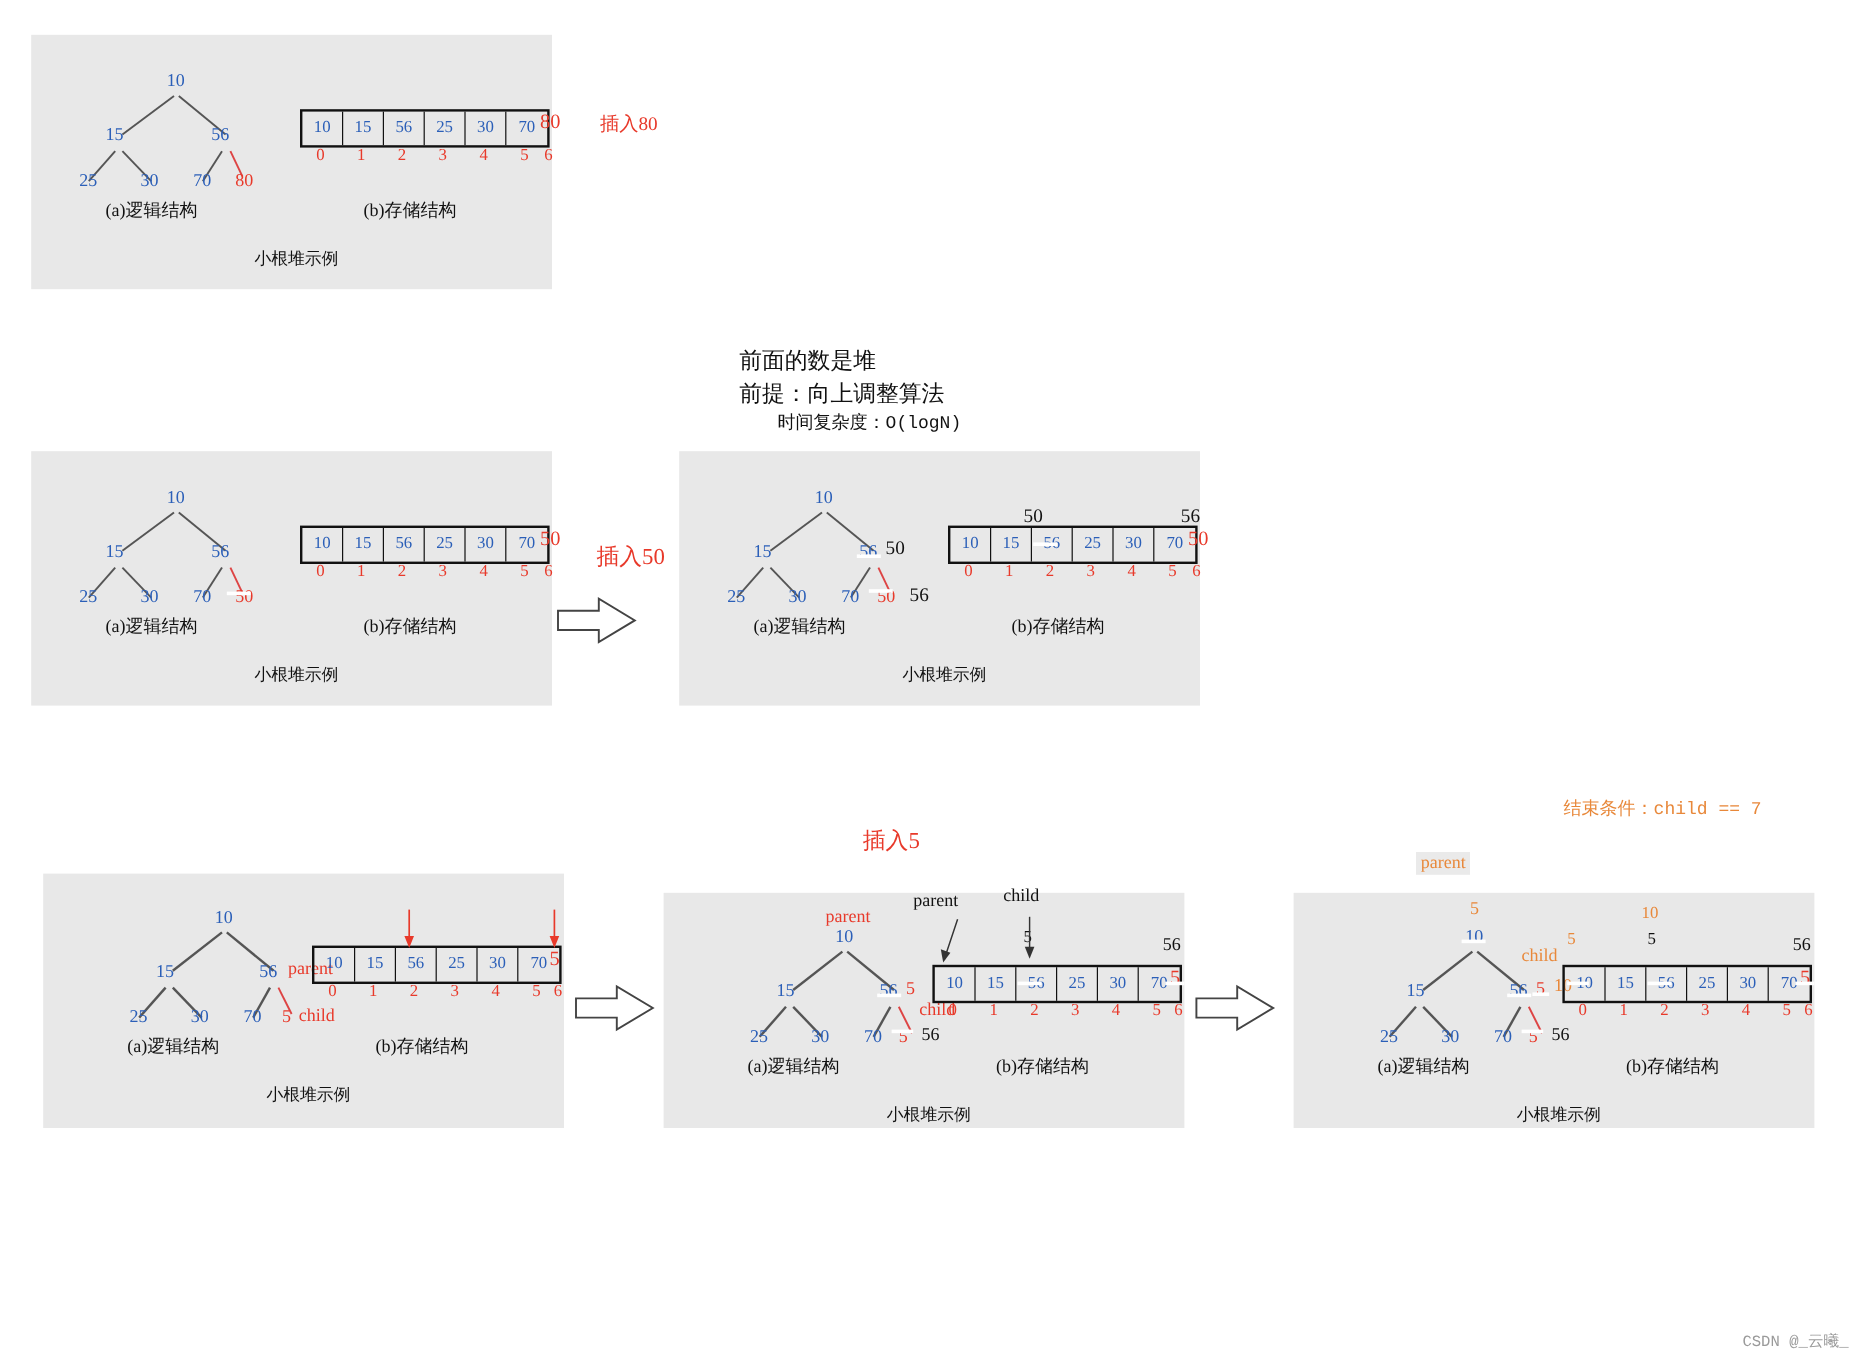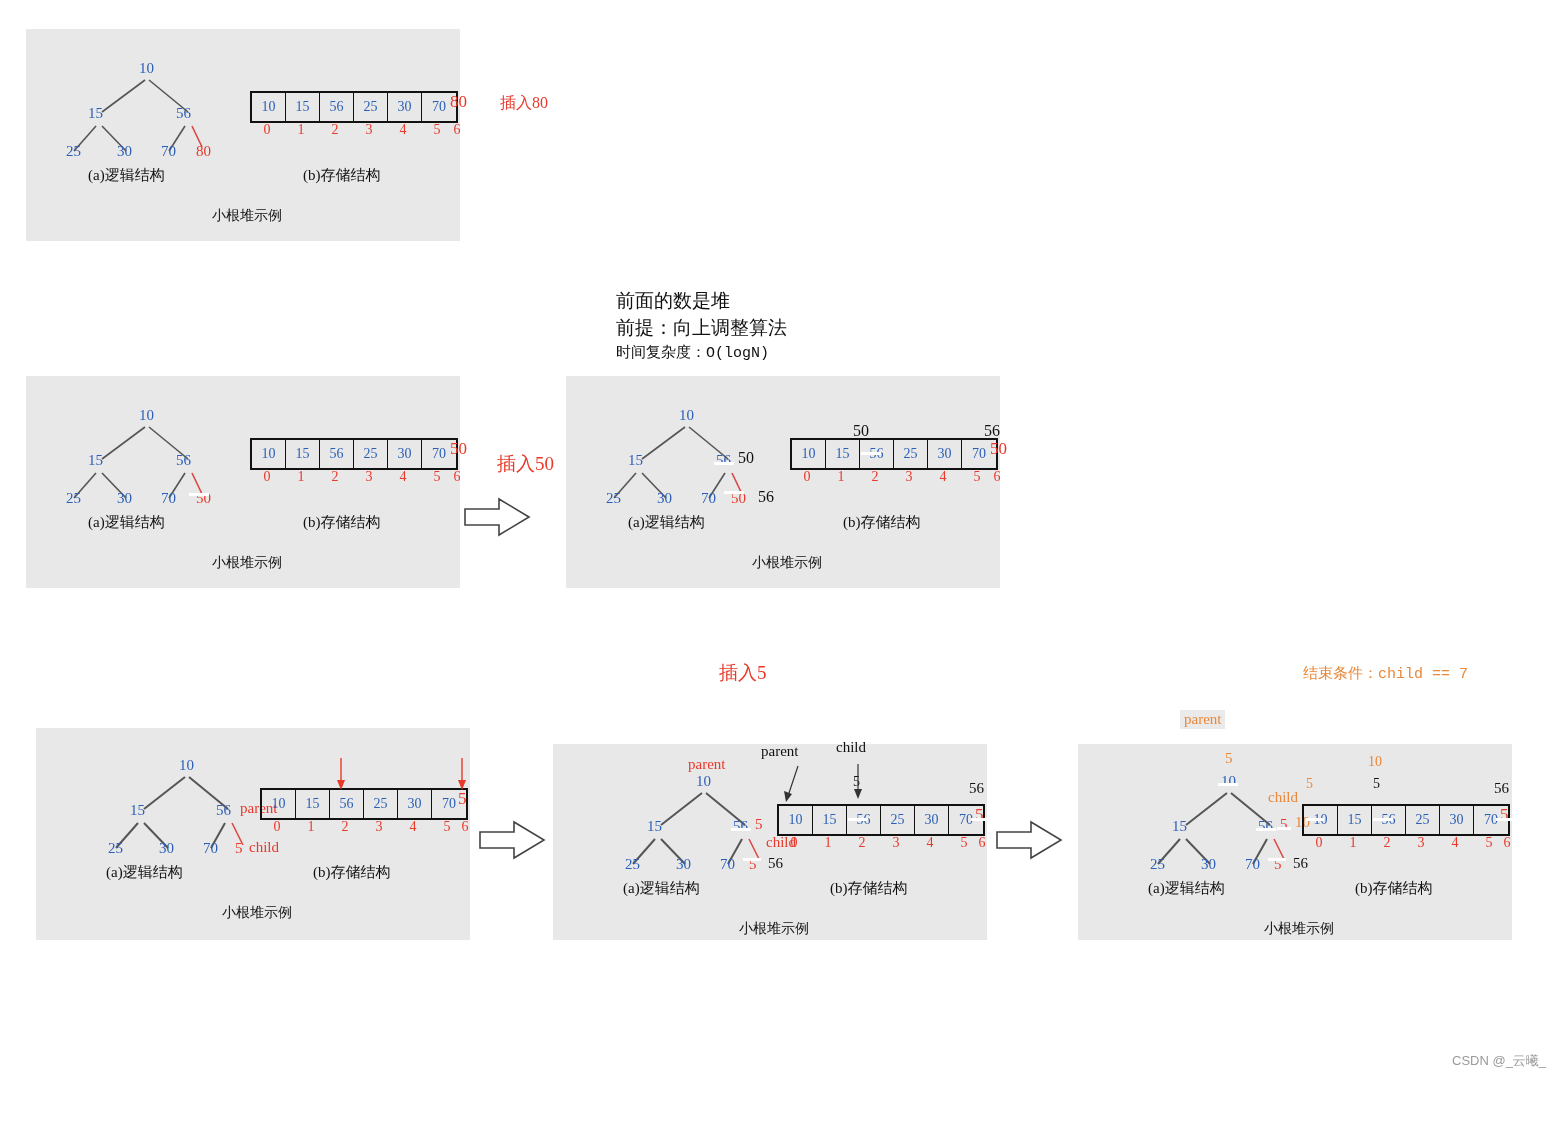--- a/index.html
+++ b/index.html
@@ -147,21 +147,21 @@
   <span class="caption" style="left:62px; top:137px; font-size:15px;">(a)逻辑结构</span>
   <span class="caption" style="left:277px; top:137px; font-size:15px;">(b)存储结构</span>
   <span class="caption" style="left:186px; top:178px; font-size:14px;">小根堆示例</span>
 </div>
 
 <span class="redtxt" style="left:500px; top:93px; font-size:16px;">插入80</span>
 
 <div>
   <span class="notes" style="left:616px; top:288px; font-size:19px;">前面的数是堆</span>
   <span class="notes" style="left:616px; top:315px; font-size:19px;">前提：向上调整算法</span>
-  <span class="notes mono" style="left:616px; top:343px; font-size:15px;text-align:right;">时间复杂度：O(logN)</span>
+  <span class="notes mono" style="left:648px; top:343px; font-size:15px;text-align:right;">时间复杂度：O(logN)</span>
 </div>
 
 <div class="panel" style="left:26px; top:376px; width:434px; height:212px;">
   <svg class="tree-svg" width="434" height="212">
     <line x1="119" y1="51" x2="76" y2="83" stroke="#555" stroke-width="1.6"></line>
     <line x1="123" y1="51" x2="162" y2="83" stroke="#555" stroke-width="1.6"></line>
     <line x1="70" y1="97" x2="48" y2="122" stroke="#555" stroke-width="1.6"></line>
     <line x1="76" y1="97" x2="100" y2="122" stroke="#555" stroke-width="1.6"></line>
     <line x1="159" y1="97" x2="143" y2="122" stroke="#555" stroke-width="1.6"></line>
     <line x1="166" y1="97" x2="176" y2="118" stroke="#d44" stroke-width="1.6"></line>
@@ -246,21 +246,21 @@
   <span class="idx" style="left:326px; top:93px; width:34px; font-size:14px;">3</span>
   <span class="idx" style="left:360px; top:93px; width:34px; font-size:14px;">4</span>
   <span class="idx" style="left:394px; top:93px; width:34px; font-size:14px;">5</span>
   <span class="idx" style="left:414px; top:93px; width:34px; font-size:14px;">6</span>
 
   <span class="caption" style="left:62px; top:137px; font-size:15px;">(a)逻辑结构</span>
   <span class="caption" style="left:277px; top:137px; font-size:15px;">(b)存储结构</span>
   <span class="caption" style="left:186px; top:178px; font-size:14px;">小根堆示例</span>
 </div>
 
-<span class="redtxt" style="left:719px; top:660px; font-size:19px;text-align:center;">插入5</span>
+<span class="redtxt" style="left:719px; top:688px; font-size:19px;text-align:center;">插入5</span>
 
 <span class="orangetxt mono" style="left:1303px; top:664px; font-size:15px;">结束条件：child == 7</span>
 
 <div class="panel" style="left:36px; top:728px; width:434px; height:212px;">
   <svg class="tree-svg" width="434" height="212">
     <line x1="149" y1="49" x2="108" y2="81" stroke="#555" stroke-width="2"></line>
     <line x1="153" y1="49" x2="192" y2="81" stroke="#555" stroke-width="2"></line>
     <line x1="102" y1="95" x2="80" y2="120" stroke="#555" stroke-width="2"></line>
     <line x1="108" y1="95" x2="132" y2="120" stroke="#555" stroke-width="2"></line>
     <line x1="189" y1="95" x2="175" y2="120" stroke="#555" stroke-width="2"></line>
@@ -425,13 +425,13 @@
   <span class="idx" style="left:394px; top:91px; width:34px; font-size:14px;">5</span>
   <span class="idx" style="left:412px; top:91px; width:34px; font-size:14px;">6</span>
 
   <span class="caption" style="left:70px; top:135px; font-size:15px;">(a)逻辑结构</span>
   <span class="caption" style="left:277px; top:135px; font-size:15px;">(b)存储结构</span>
   <span class="caption" style="left:186px; top:176px; font-size:14px;">小根堆示例</span>
 </div>
 
 <span class="orangetxt hl" style="left:1180px; top:710px; font-size:15px;">parent</span>
 
-<span class="watermark" style="left:1452px; top:1052px;">CSDN @_云曦_</span>
+<span class="watermark" style="left:1452px; top:1109px;font-family:Liberation Mono, monospace;">CSDN @_云曦_</span>
 
 </body></html>

